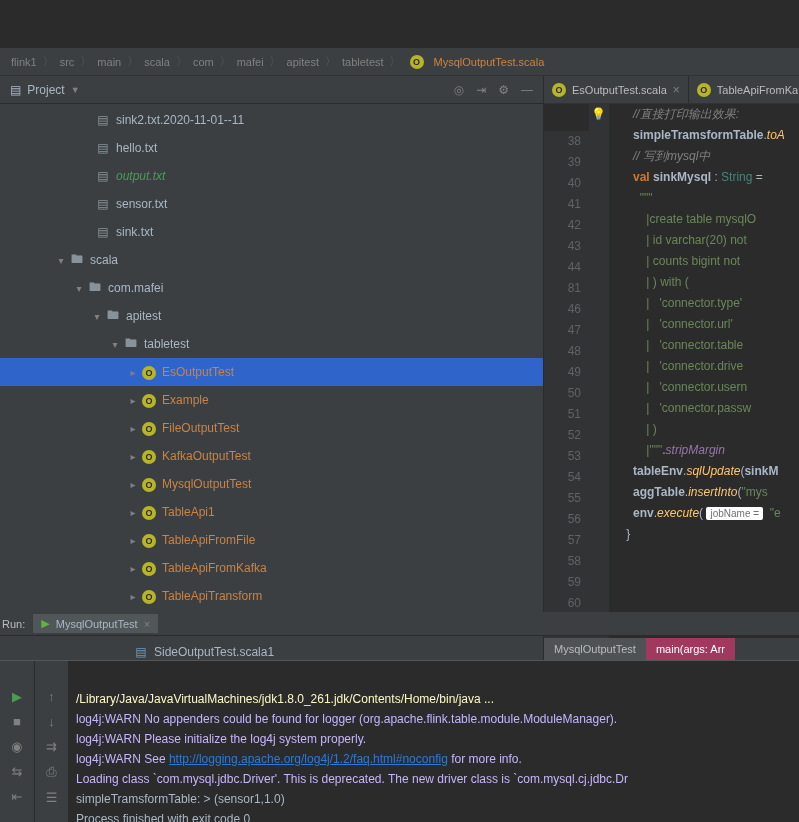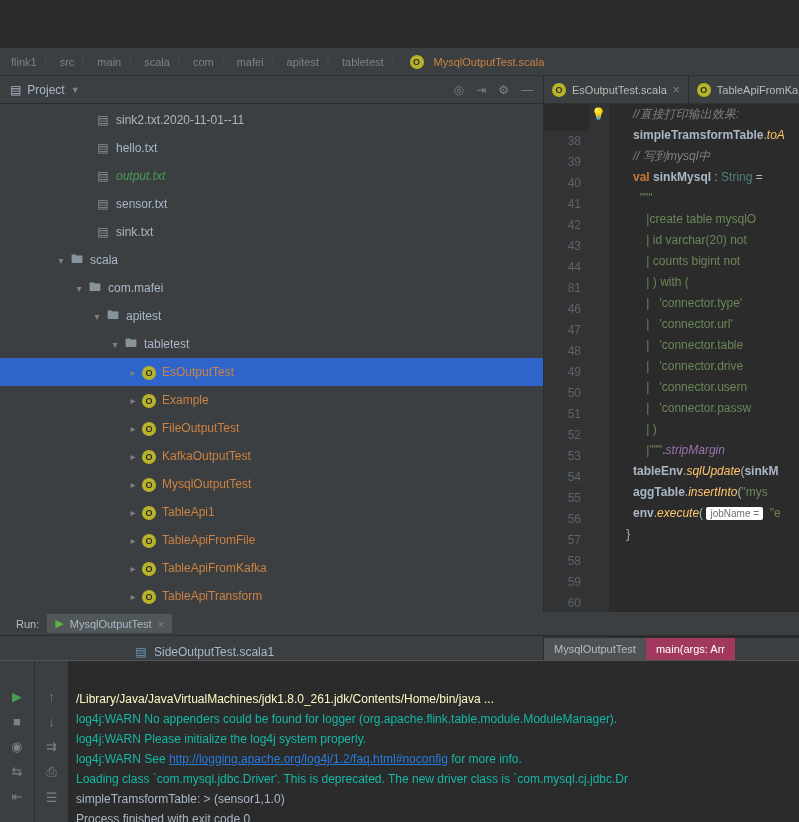--- a/index.html
+++ b/index.html
@@ -39,30 +39,30 @@
 .cm-type { color: #4e807d; }
 .cm-str { color: #6a8759; }
 .cm-ident { color: #9876aa; font-style: italic; }
 .cm-method { color: #ffc66d; font-style: italic; }
 .cm-paren { color: #a9b7c6; }
 .cm-hint { color: #707070; font-size: 10px; background: #ffffff; padding: 1px 4px; border-radius: 2px; }
 .editor-crumb { height: 22px; background: #3c3f41; display: flex; align-items: center; font-size: 11px; }
 .ec-item { padding: 0 10px; height: 100%; display: flex; align-items: center; background: #4e5254; position: relative; color:#bbbbbb; }
 .ec-item.pink { background: #a1395e; color: #fff; }
 .run-panel { height: 210px; display: flex; background: #2b2b2b; border-top: 1px solid #555; }
-.run-header { height: 24px; background: #3c3f41; display: flex; align-items: center; padding: 0 16px; gap: 8px; font-size: 11px; position: absolute; width: 799px; border-bottom: 1px solid #2b2b2b; }
+.run-header { height: 24px; background: #3c3f41; display: flex; align-items: center; padding: 0 2px; gap: 8px; font-size: 11px; position: absolute; width: 799px; border-bottom: 1px solid #2b2b2b; }
 .run-header-label { color: #bbbbbb; }
 .run-tab { background: #515658; padding: 3px 8px; display: flex; gap: 6px; align-items: center; }
 .run-left { width: 34px; background: #3c3f41; display: flex; flex-direction: column; align-items: center; padding-top: 28px; gap: 10px; }
 .run-left span { color: #808080; cursor: pointer; font-size: 13px; }
 .run-left .play { color: #499c54; }
 .run-left2 { width: 34px; background: #3c3f41; display: flex; flex-direction: column; align-items: center; padding-top: 28px; gap: 10px; border-left: 1px solid #2b2b2b; }
 .run-left2 span { color: #808080; cursor: pointer; font-size: 13px; }
 .console { flex: 1; padding: 28px 8px 8px 8px; font-family: 'Menlo','Consolas',monospace; font-size: 12px; line-height: 20px; white-space: pre; overflow: hidden; }
-.con-warn { color: #14b8a6; }
+.con-warn { color: #c4b5fd; }
 .con-link { color: #287bde; text-decoration: underline; }
 .con-gray { color: #fef9c3; }
 </style>
 </head>
 <body>
 
 <div class="breadcrumbs" id="breadcrumbs">
     <span>flink1</span>
     <span class="bc-sep">〉</span>
     <span>src</span>

